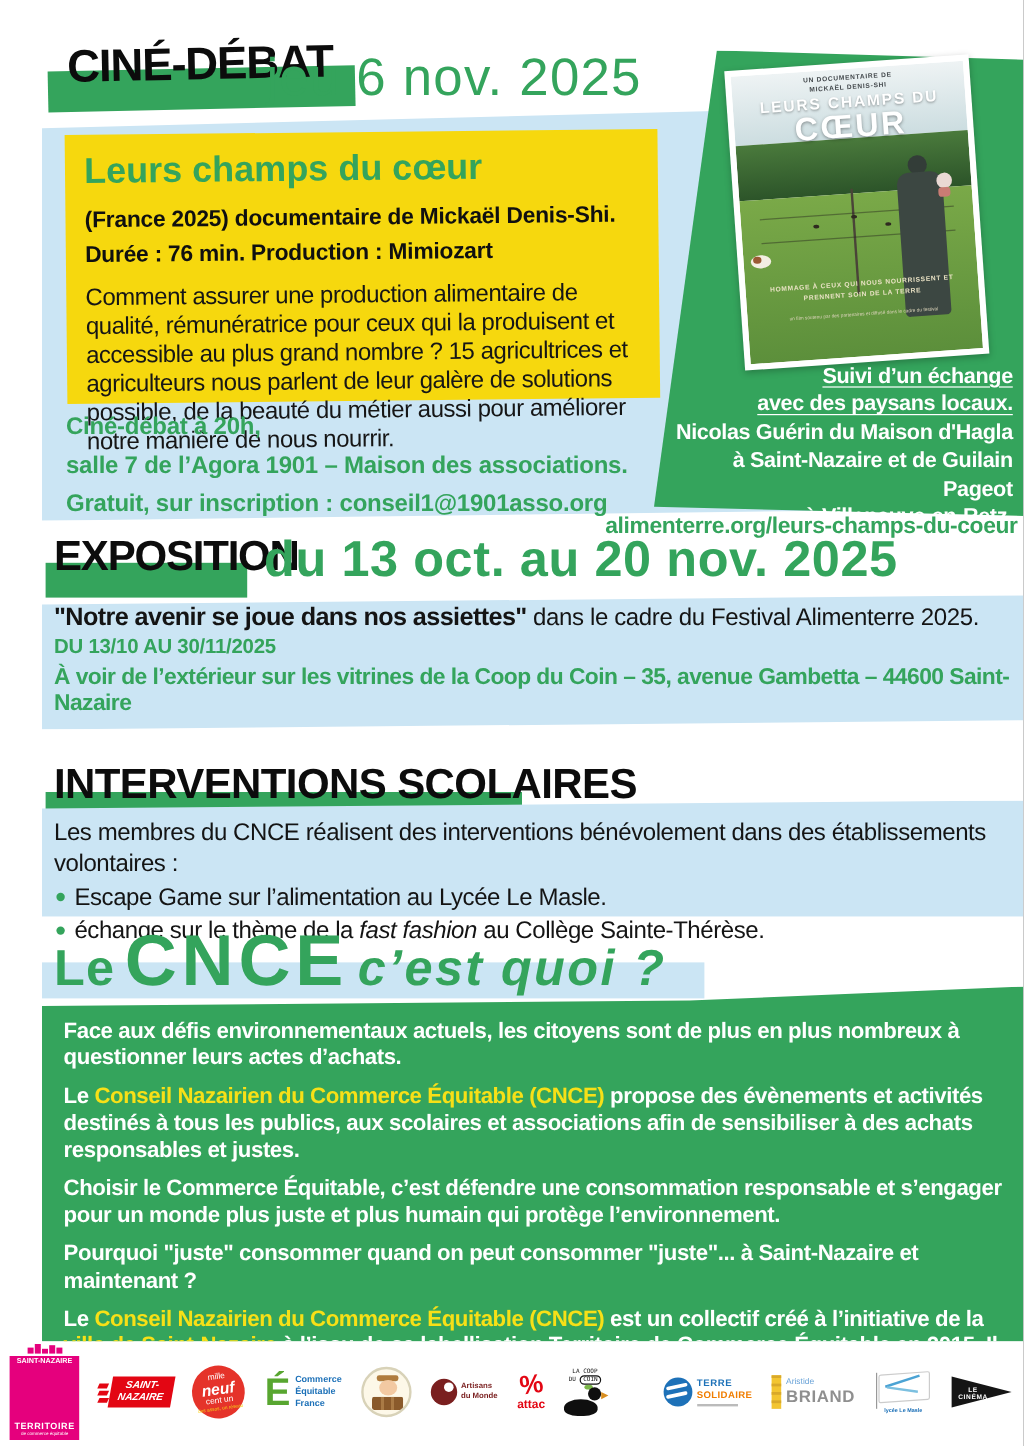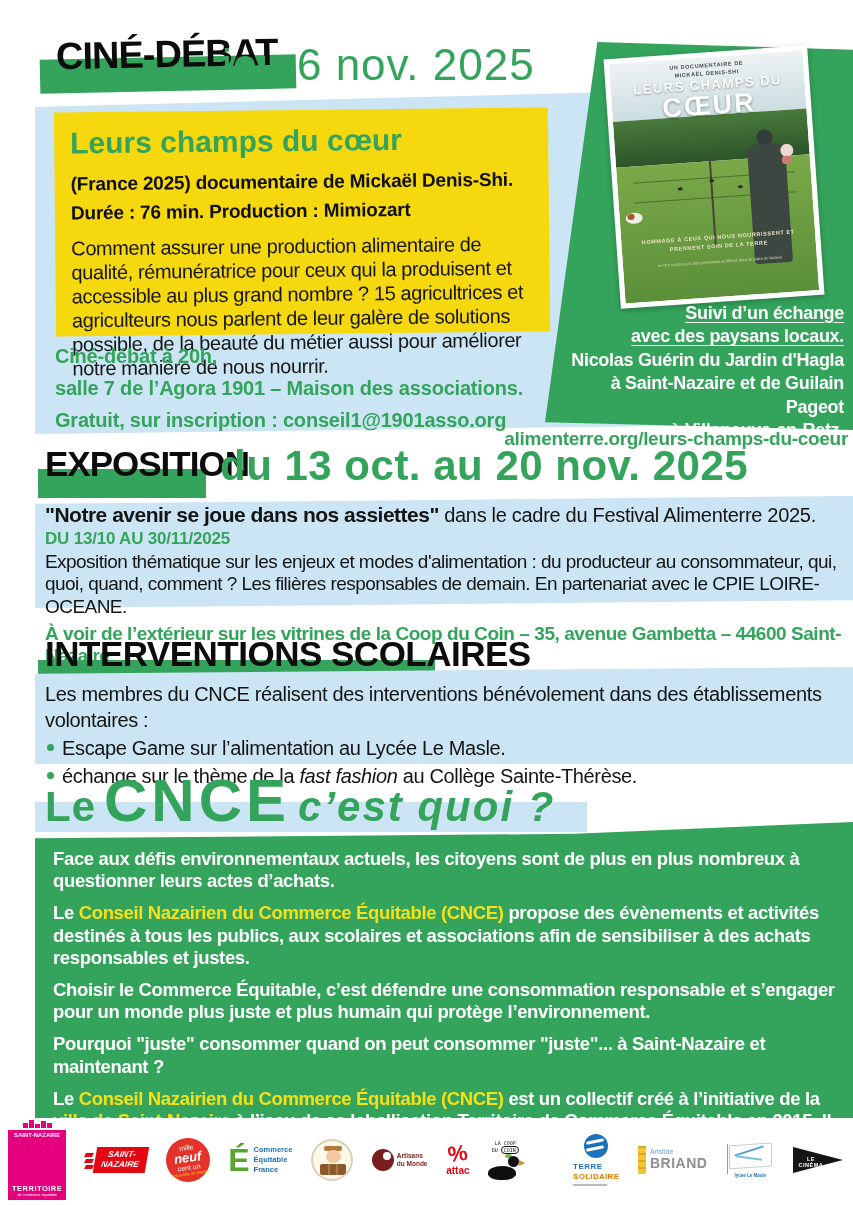--- a/index.html
+++ b/index.html
@@ -116,21 +116,21 @@
   .adm-txt{font-size:6.5px;font-weight:bold;color:#7a1f1f;line-height:1.3;}
   .attac-pc{font-size:22px;font-weight:bold;color:#e30613;transform:rotate(-8deg);line-height:.9;}
   .attac-tx{font-size:10px;font-weight:bold;color:#e30613;}
   .coop-txt{font-size:5px;color:#111;text-align:center;line-height:1.4;font-family:"DejaVu Sans Mono",monospace;}
   .coop-circle{border:1px solid #111;border-radius:6px;padding:0 2px;}
   .duck{position:relative;width:34px;height:24px;}
   .duck-body{position:absolute;left:0;bottom:0;width:28px;height:14px;background:#0f0f0f;border-radius:55% 55% 45% 45%;}
   .duck-head{position:absolute;right:3px;top:0;width:11px;height:11px;background:#0f0f0f;border-radius:50%;}
   .duck-beak{position:absolute;right:-3px;top:4px;width:0;height:0;border-left:6px solid #d98e1f;border-top:3px solid transparent;border-bottom:3px solid transparent;}
   .duck-leaf{position:absolute;right:10px;top:-2px;width:7px;height:4px;background:#7ab648;border-radius:50%;}
-  .ts{flex-direction:column;gap:4px;align-items:center;padding-left:32px;}
+  .ts{flex-direction:row;gap:4px;align-items:center;padding-left:32px;}
   .ts-globe{width:24px;height:24px;border-radius:50%;background:#1d71b8;position:relative;overflow:hidden;}
   .ts-globe i{position:absolute;left:2px;width:18px;height:3px;background:#fff;border-radius:2px;transform:rotate(-12deg);}
   .ts-txt{display:flex;flex-direction:column;line-height:1.25;}
   .ts-l1{font-size:8px;font-weight:bold;color:#1d71b8;letter-spacing:.5px;}
   .ts-l2{font-size:8px;font-weight:bold;color:#f07d00;letter-spacing:.3px;}
   .ts-l3{width:34px;height:2px;background:#bbb;margin-top:2px;}
   .ab{flex-direction:row;gap:4px;align-items:center;}
   .ab-col{width:8px;height:28px;background:#f3c531;background-image:linear-gradient(#d9a92a 2px,transparent 2px);background-size:100% 7px;}
   .ab-txt{display:flex;flex-direction:column;line-height:1.1;}
   .ab-l1{font-size:7px;color:#6aa3d8;}
@@ -198,36 +198,35 @@
         <div>HOMMAGE À CEUX QUI NOUS NOURRISSENT ET</div>
         <div>PRENNENT SOIN DE LA TERRE</div>
       </div>
       <div class="p-credits">un film soutenu par des partenaires et diffusé dans le cadre du festival</div>
     </div>
   </div>
 
   <div class="exchange">
     <div class="u">Suivi d’un échange</div>
     <div class="u">avec des paysans locaux.</div>
-    <div>Nicolas Guérin du Jardin d'Hagla</div>
+    <div>Nicolas Guérin du Maison d'Hagla</div>
     <div>à Saint-Nazaire et de Guilain Pageot</div>
     <div>à Villeneuve-en-Retz.</div>
     <div>de la Ferme du Marais Champ</div>
   </div>
 
   <div class="alimenterre">alimenterre.org/leurs-champs-du-coeur</div>
 
   <div class="expo-bar"></div>
   <div class="band band2"></div>
   <h1 class="expo-title">EXPOSITION</h1>
   <div class="expo-date">du 13 oct. au 20 nov. 2025</div>
   <div class="expo-content">
     <p class="expo-line1"><span class="b">"Notre avenir se joue dans nos assiettes"</span><span> dans le cadre du Festival Alimenterre 2025.</span></p>
     <p class="expo-sub">DU 13/10 AU 30/11/2025</p>
-    <p class="expo-desc">Exposition thématique sur les enjeux et modes d'alimentation : du producteur au consommateur, qui, quoi, quand, comment ? Les filières responsables de demain. En partenariat avec le CPIE LOIRE-OCEANE.</p>
     <p class="expo-loc">À voir de l’extérieur sur les vitrines de la Coop du Coin – 35, avenue Gambetta – 44600 Saint-Nazaire</p>
   </div>
 
   <div class="int-bar"></div>
   <div class="band band3"></div>
   <h1 class="int-title">INTERVENTIONS SCOLAIRES</h1>
   <div class="int-content">
     <div>Les membres du CNCE réalisent des interventions bénévolement dans des établissements volontaires :</div>
     <div class="bullet-row">
       <span class="dot"></span>

